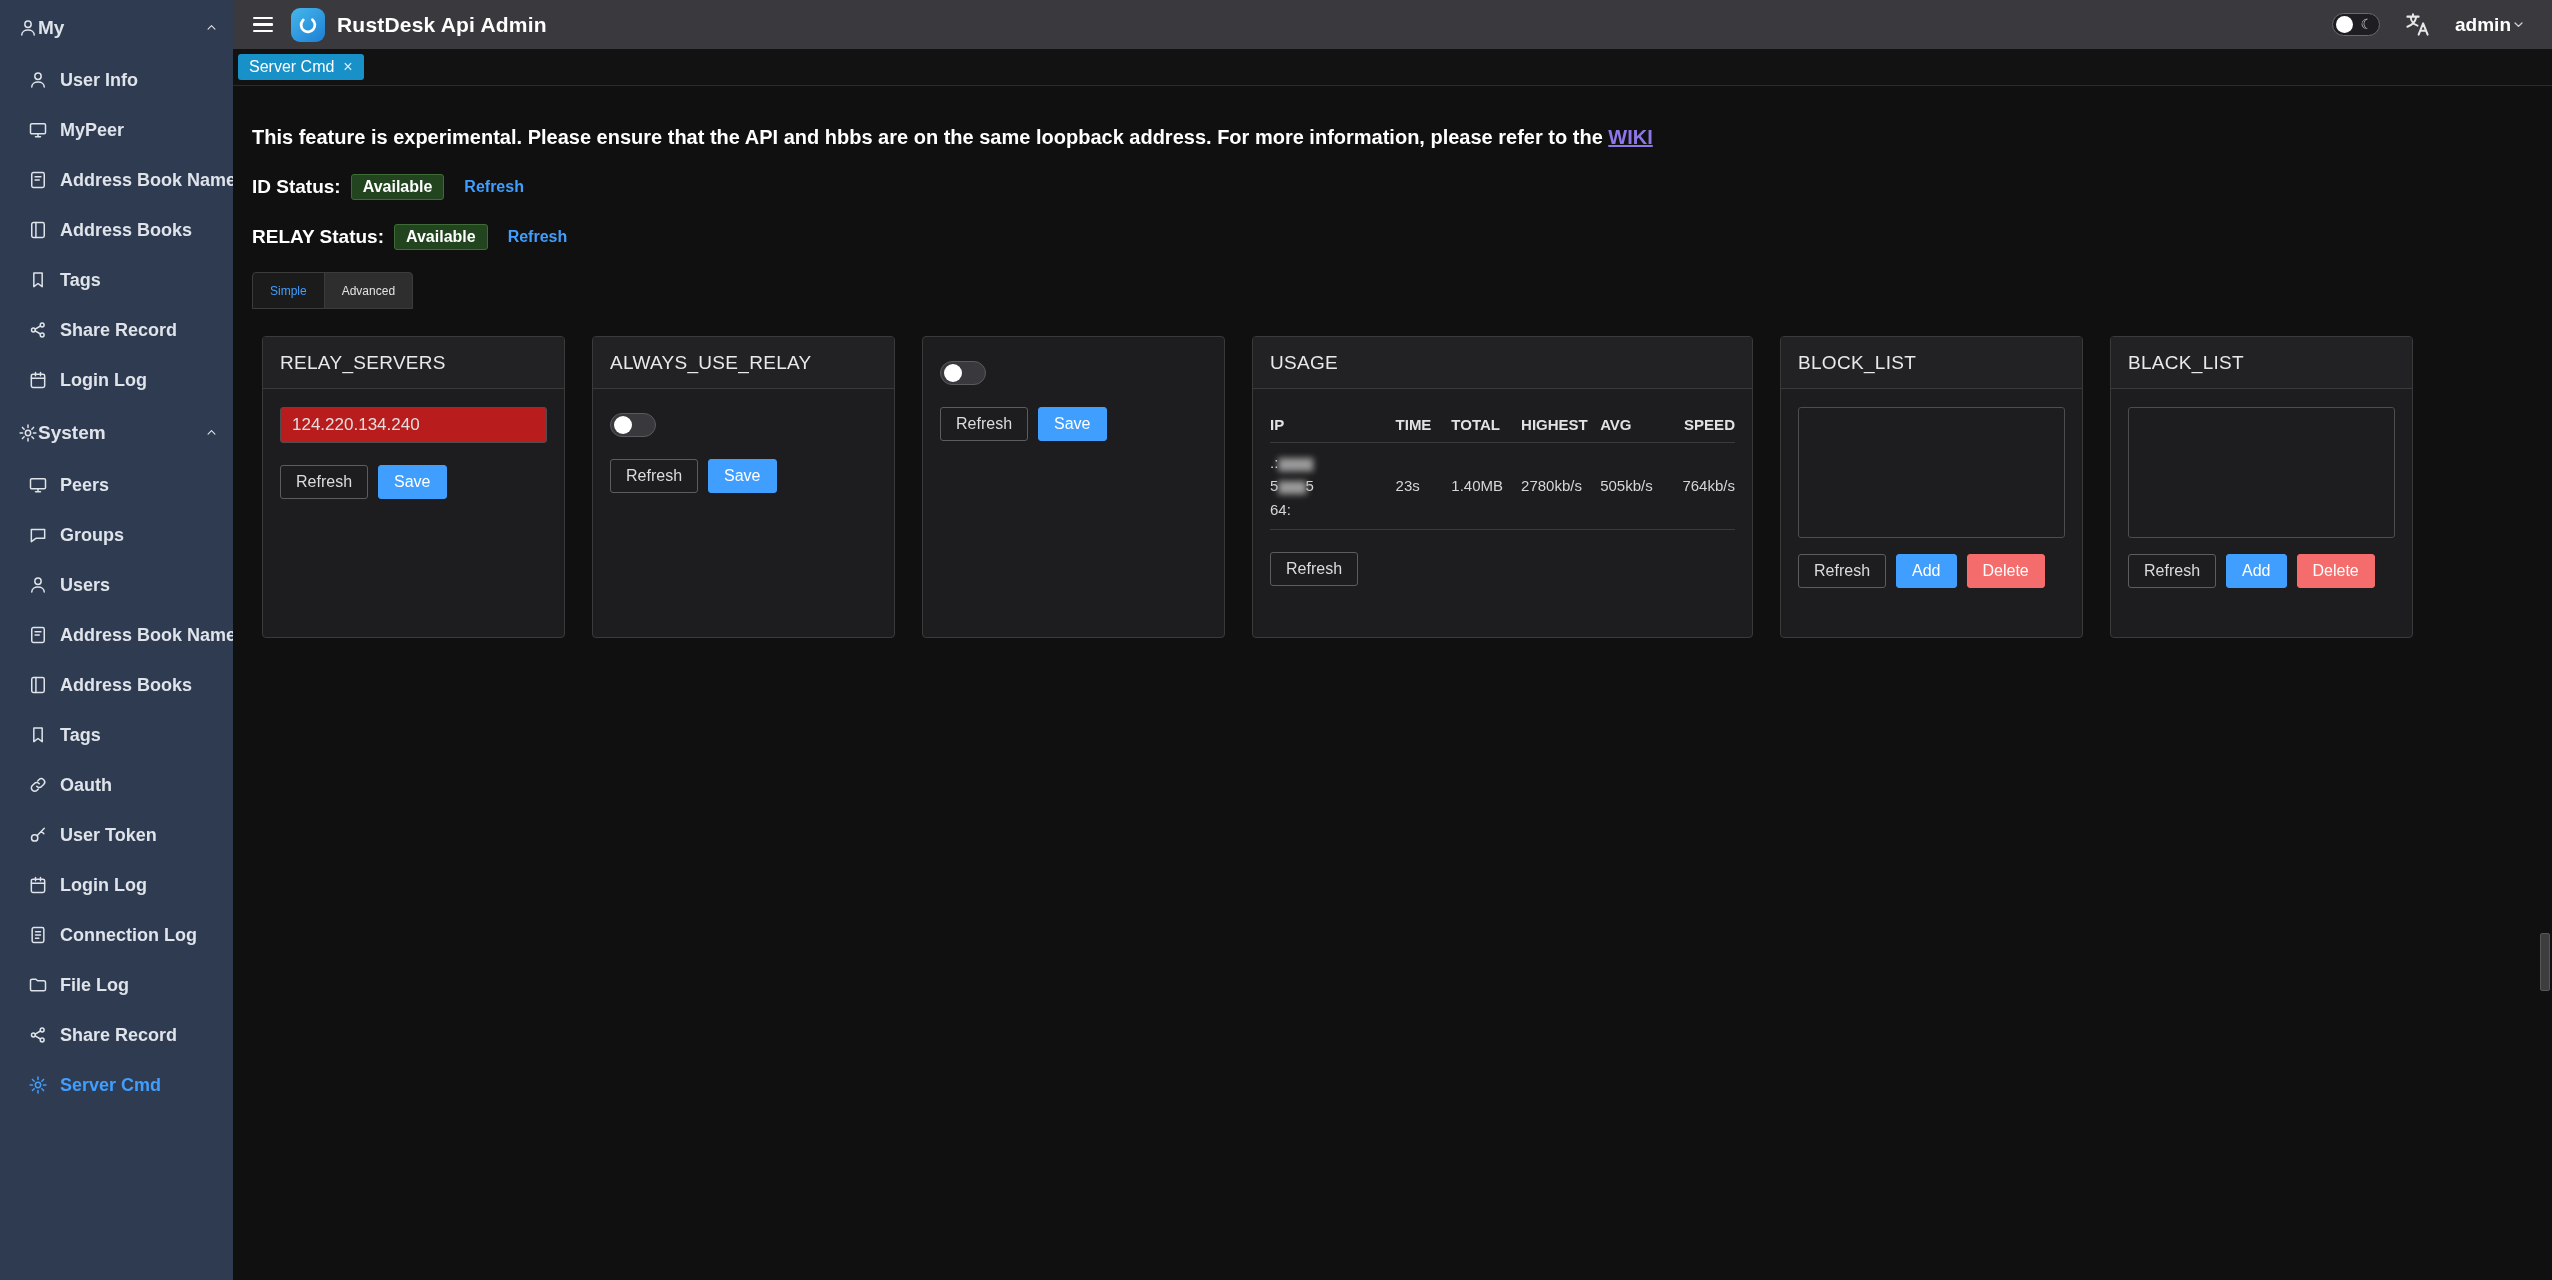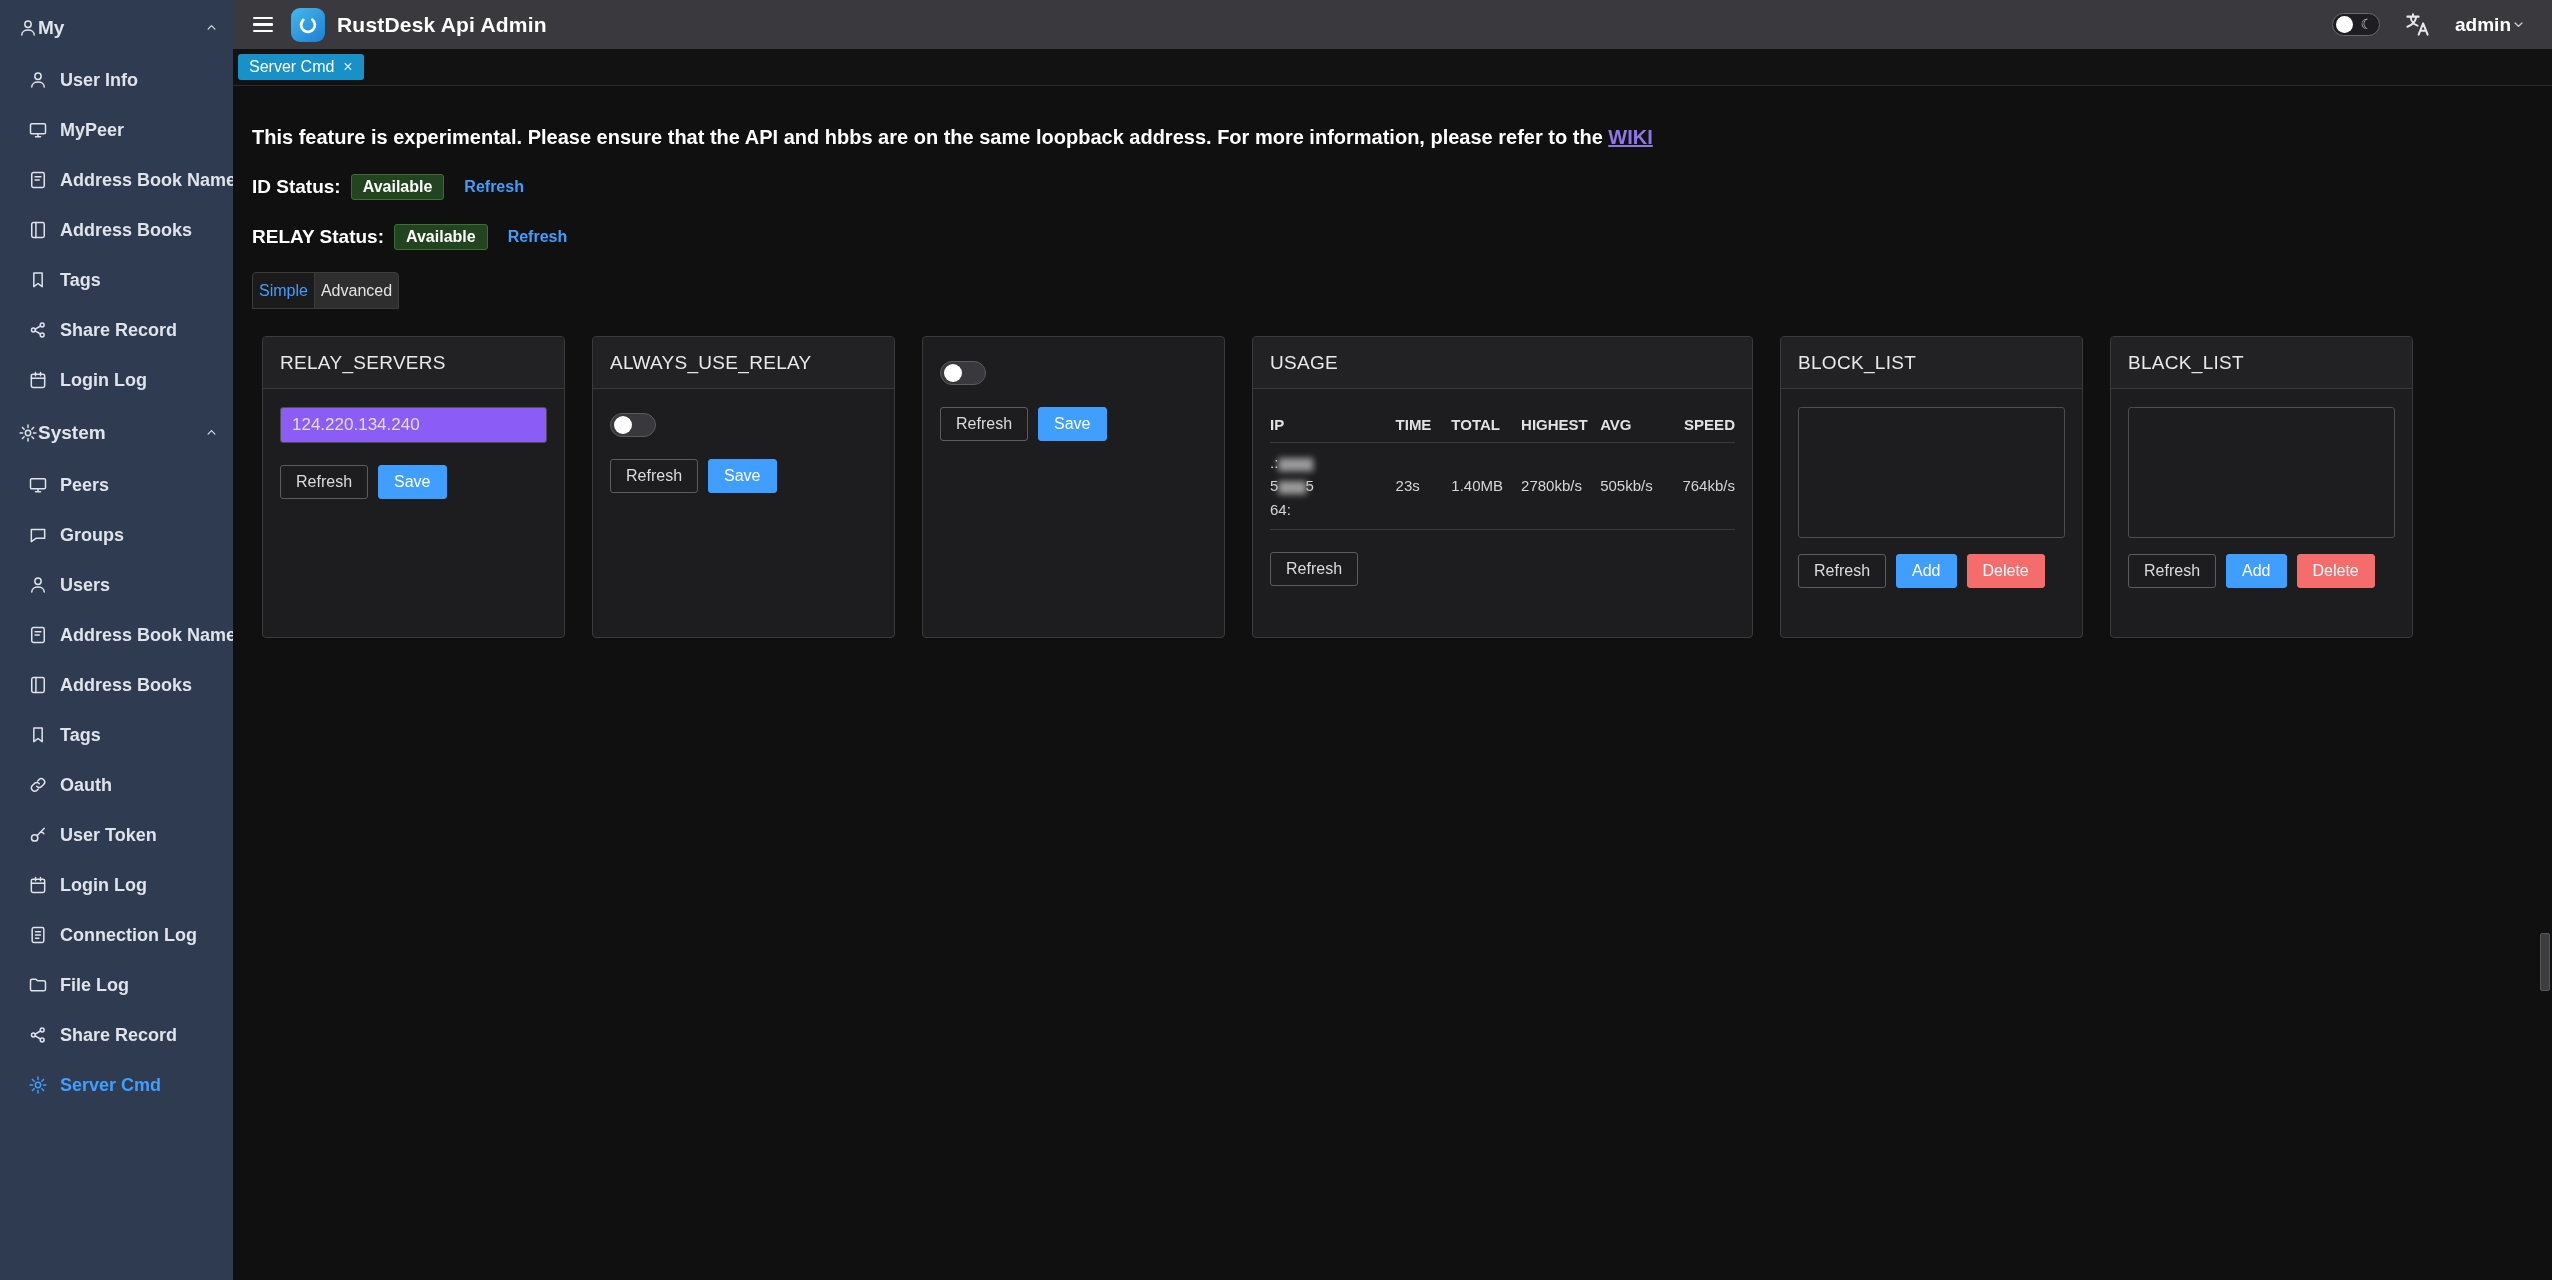--- a/index.html
+++ b/index.html
@@ -50,36 +50,36 @@
   .notice a{color:#8f76e8;text-decoration:underline;font-weight:700}
 
   .status-rows{margin-top:22px}
   .status-row{display:flex;align-items:center;margin-bottom:20px;height:30px}
   .status-label{font-size:19px;font-weight:700;color:#fff}
   .badge-success{margin-left:10px;background:#22451f;border:1px solid #3f6b36;color:#ffffff;
     font-size:16px;font-weight:700;padding:3px 11px;border-radius:3px}
   .link{margin-left:20px;color:#409eff;font-size:16px;font-weight:600;text-decoration:none;cursor:pointer}
 
   .mode-tabs{display:flex;margin-top:12px}
-  .mode-tab{height:37px;display:flex;align-items:center;padding:0 6px;font-size:16px;
+  .mode-tab{height:37px;display:flex;align-items:center;padding:0 17px;font-size:12px;
     border:1px solid #3c3c3c;background:#2e2e2f;color:#e3e3e3;cursor:pointer}
   .mode-tab + .mode-tab{margin-left:-1px}
   .mode-tab:first-child{border-radius:4px 0 0 0}
   .mode-tab:last-child{border-radius:0 4px 0 0}
   .mode-tab.active{background:#1b1b1c;color:#409eff}
 
   .cards{display:flex;gap:27px;margin-top:27px;margin-left:10px;align-items:center}
   .card{width:303px;height:302px;background:#1d1d1f;border:1px solid #3a3a3b;border-radius:4px;
     display:flex;flex-direction:column;overflow:hidden}
   .card.wide{width:501px}
   .card-header{height:52px;min-height:52px;display:flex;align-items:center;padding:0 17px;
     color:#e9e9e9;font-size:19px;border-bottom:1px solid #3a3a3b;background:#222224;letter-spacing:.3px}
   .card-body{padding:18px 17px;flex:1;display:flex;flex-direction:column;align-items:flex-start;width:100%}
 
-  .text-input{width:100%;height:36px;background:#8b5cf6;border:1px solid #4d4d50;border-radius:3px;
+  .text-input{width:100%;height:36px;background:#b91c1c;border:1px solid #4d4d50;border-radius:3px;
     color:#e0e0e0;font-size:17px;padding:0 11px;font-family:inherit;outline:none}
   .btn-row{display:flex;gap:10px;margin-top:22px}
   .btn{height:34px;padding:0 15px;border-radius:3px;font-size:16px;cursor:pointer;font-family:inherit}
   .btn.default{background:transparent;border:1px solid #5c5c5e;color:#dcdcdc}
   .btn.primary{background:#409eff;border:1px solid #409eff;color:#fff}
   .btn.danger{background:#f56c6c;border:1px solid #f56c6c;color:#fff}
 
   .switch{width:46px;height:24px;border-radius:12px;background:#39393d;border:1px solid #5a5a5e;
     position:relative;cursor:pointer;margin-top:6px}
   .switch .knob{width:18px;height:18px;border-radius:50%;background:#fff;position:absolute;left:3px;top:2px}

